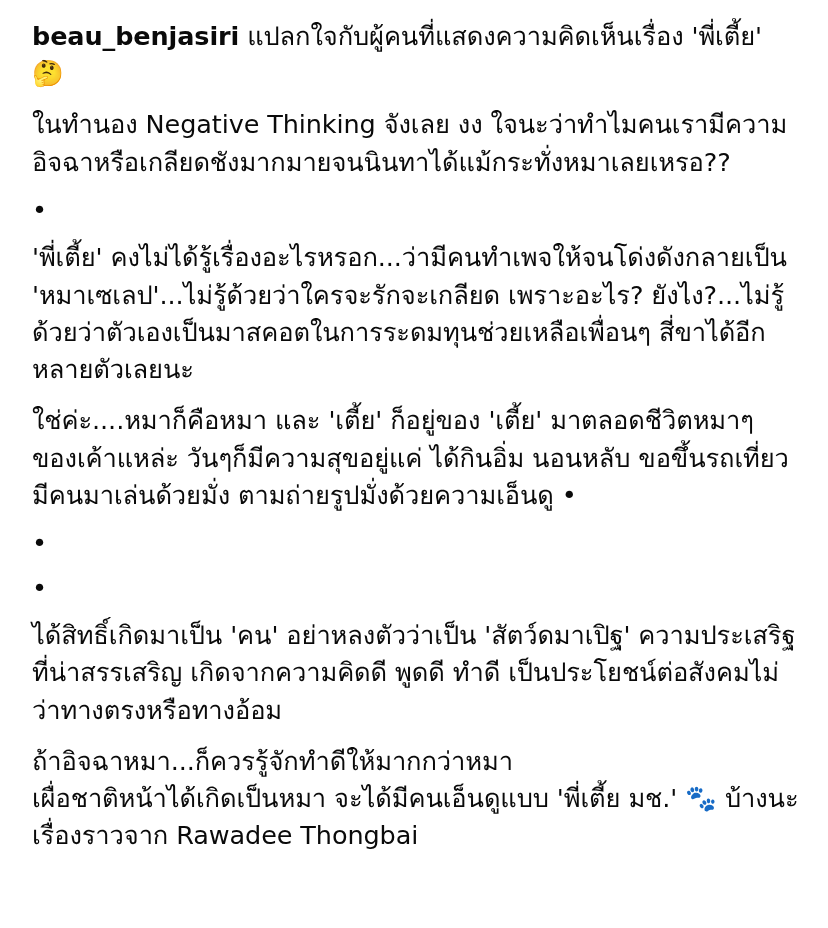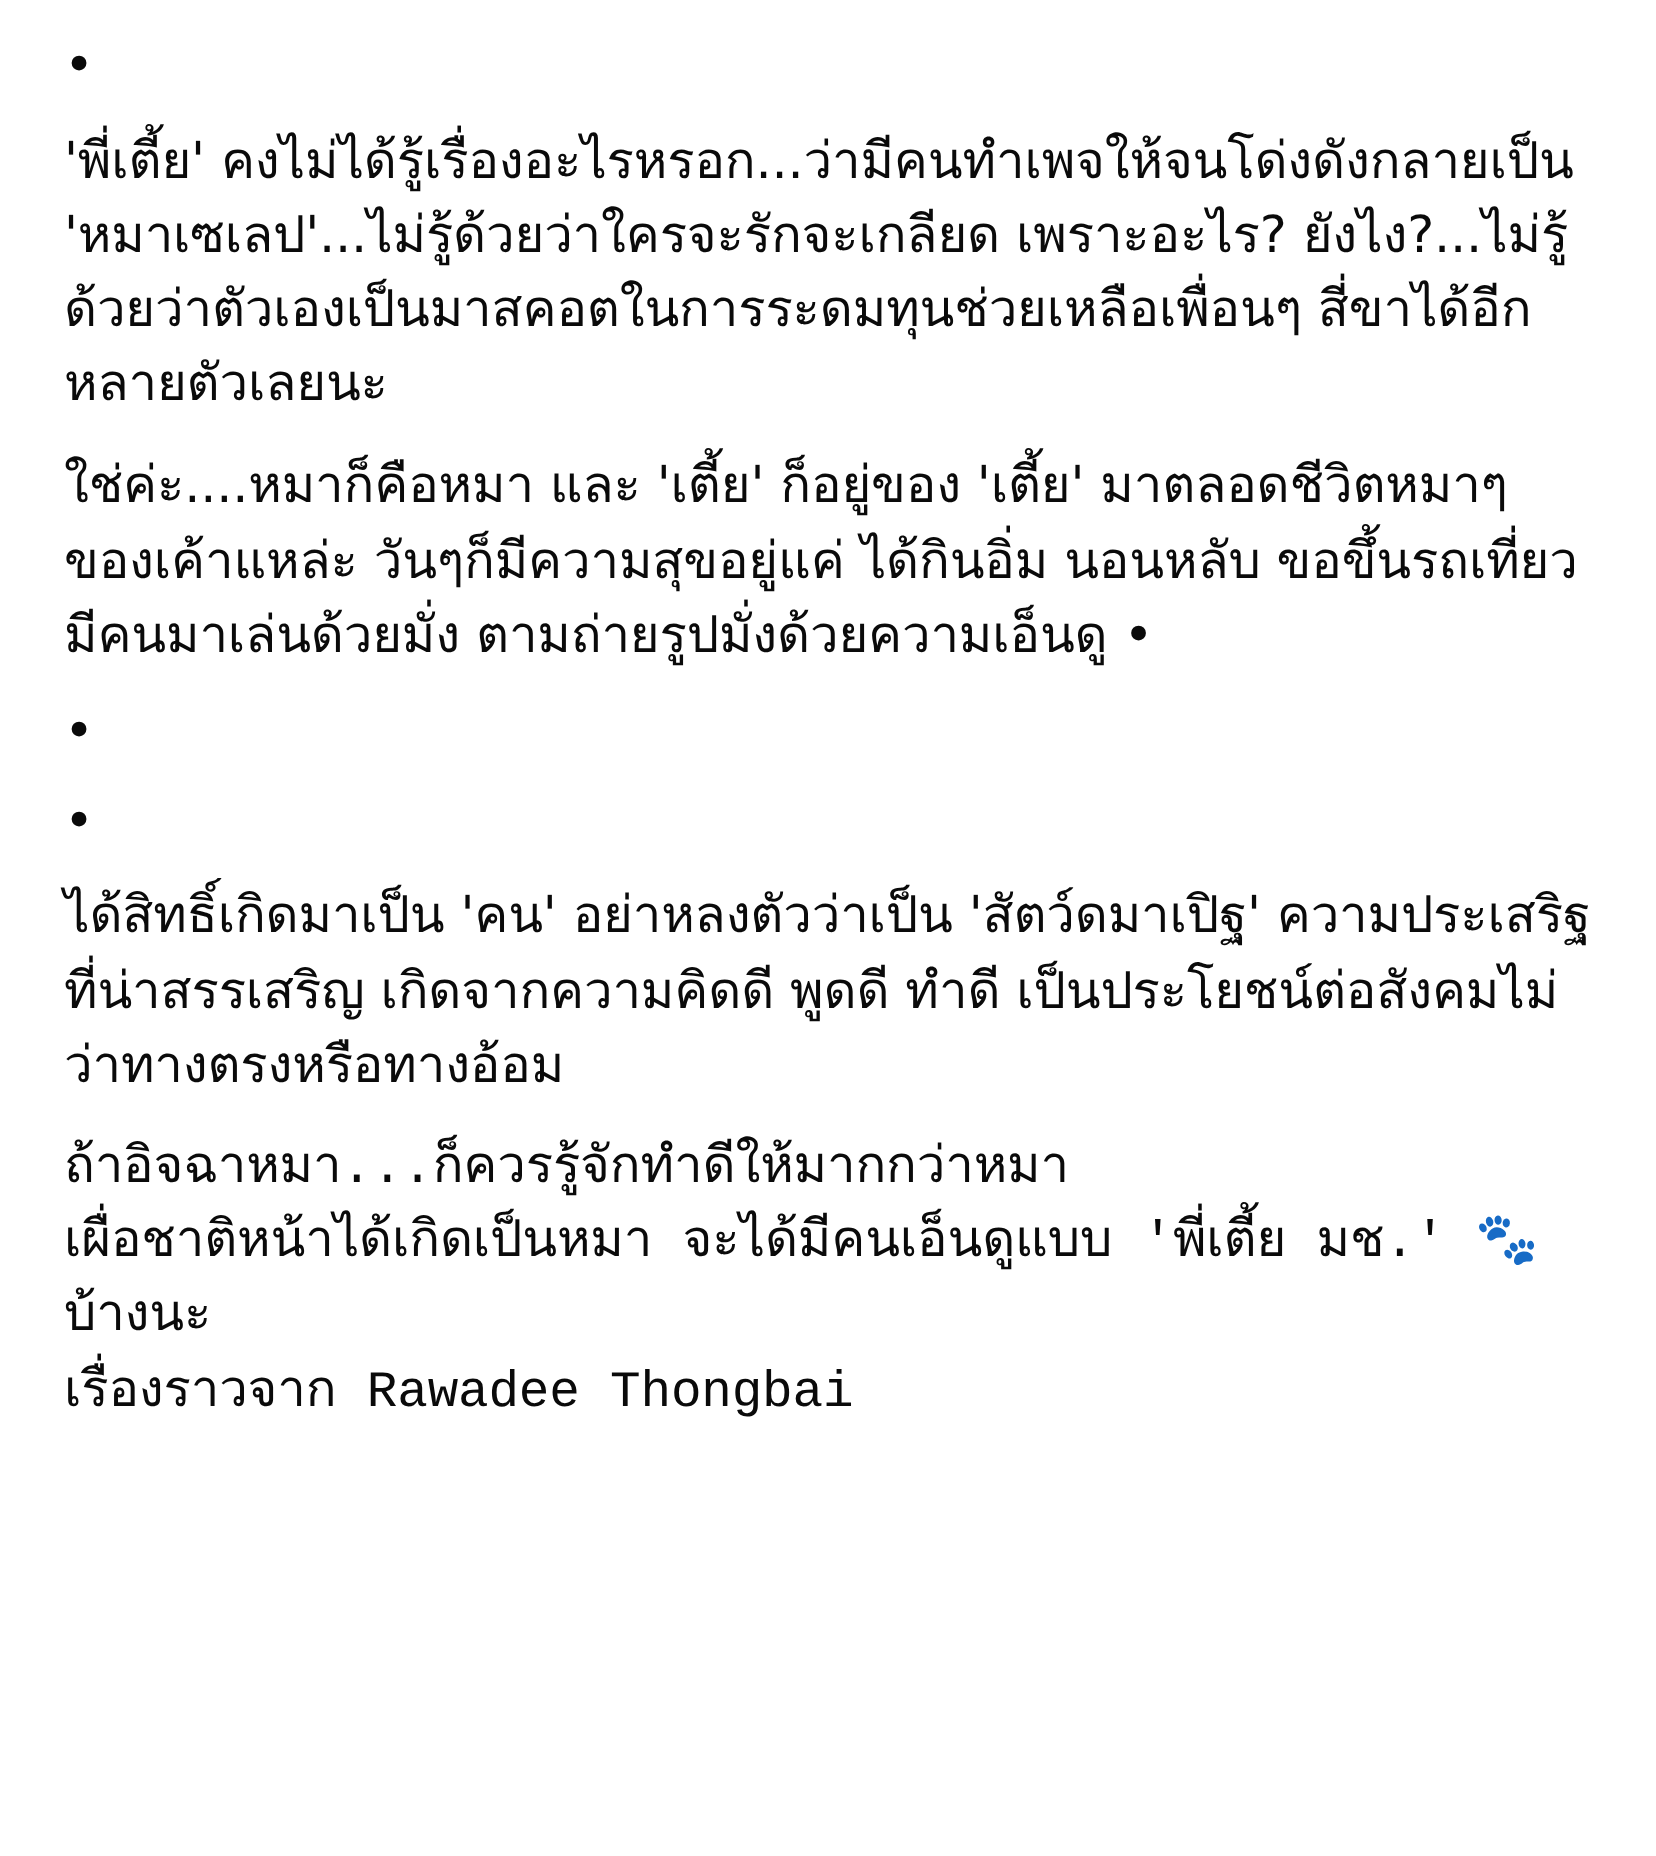--- a/index.html
+++ b/index.html
@@ -34,30 +34,31 @@
   .para:first-child {
     margin-top: 0;
   }
   .bullet-line {
     margin: 0 0 14px 0;
     font-size: 25.5px;
     line-height: 1.2;
   }
   .tight {
     margin-bottom: 0;
-    font-family: Liberation Mono, monospace;
   }
 </style>
 </head>
 <body>
 
 <div class="post">
   <div class="caption">
 
+    <p class="para"><span class="username">beau_benjasiri</span><span> แปลกใจกับผู้คนที่แสดงความคิดเห็นเรื่อง 'พี่เตี้ย' 🤔</span></p>
 
+    <p class="para">ในทำนอง Negative Thinking จังเลย งง ใจนะว่าทำไมคนเรามีความอิจฉาหรือเกลียดชังมากมายจนนินทาได้แม้กระทั่งหมาเลยเหรอ??</p>
 
     <p class="bullet-line">•</p>
 
     <p class="para">'พี่เตี้ย' คงไม่ได้รู้เรื่องอะไรหรอก...ว่ามีคนทำเพจให้จนโด่งดังกลายเป็น 'หมาเซเลป'...ไม่รู้ด้วยว่าใครจะรักจะเกลียด เพราะอะไร? ยังไง?...ไม่รู้ด้วยว่าตัวเองเป็นมาสคอตในการระดมทุนช่วยเหลือเพื่อนๆ สี่ขาได้อีกหลายตัวเลยนะ</p>
 
     <p class="para">ใช่ค่ะ....หมาก็คือหมา และ 'เตี้ย' ก็อยู่ของ 'เตี้ย' มาตลอดชีวิตหมาๆ ของเค้าแหล่ะ วันๆก็มีความสุขอยู่แค่ ได้กินอิ่ม นอนหลับ ขอขึ้นรถเที่ยว มีคนมาเล่นด้วยมั่ง ตามถ่ายรูปมั่งด้วยความเอ็นดู •</p>
 
     <p class="bullet-line">•</p>
 
 

